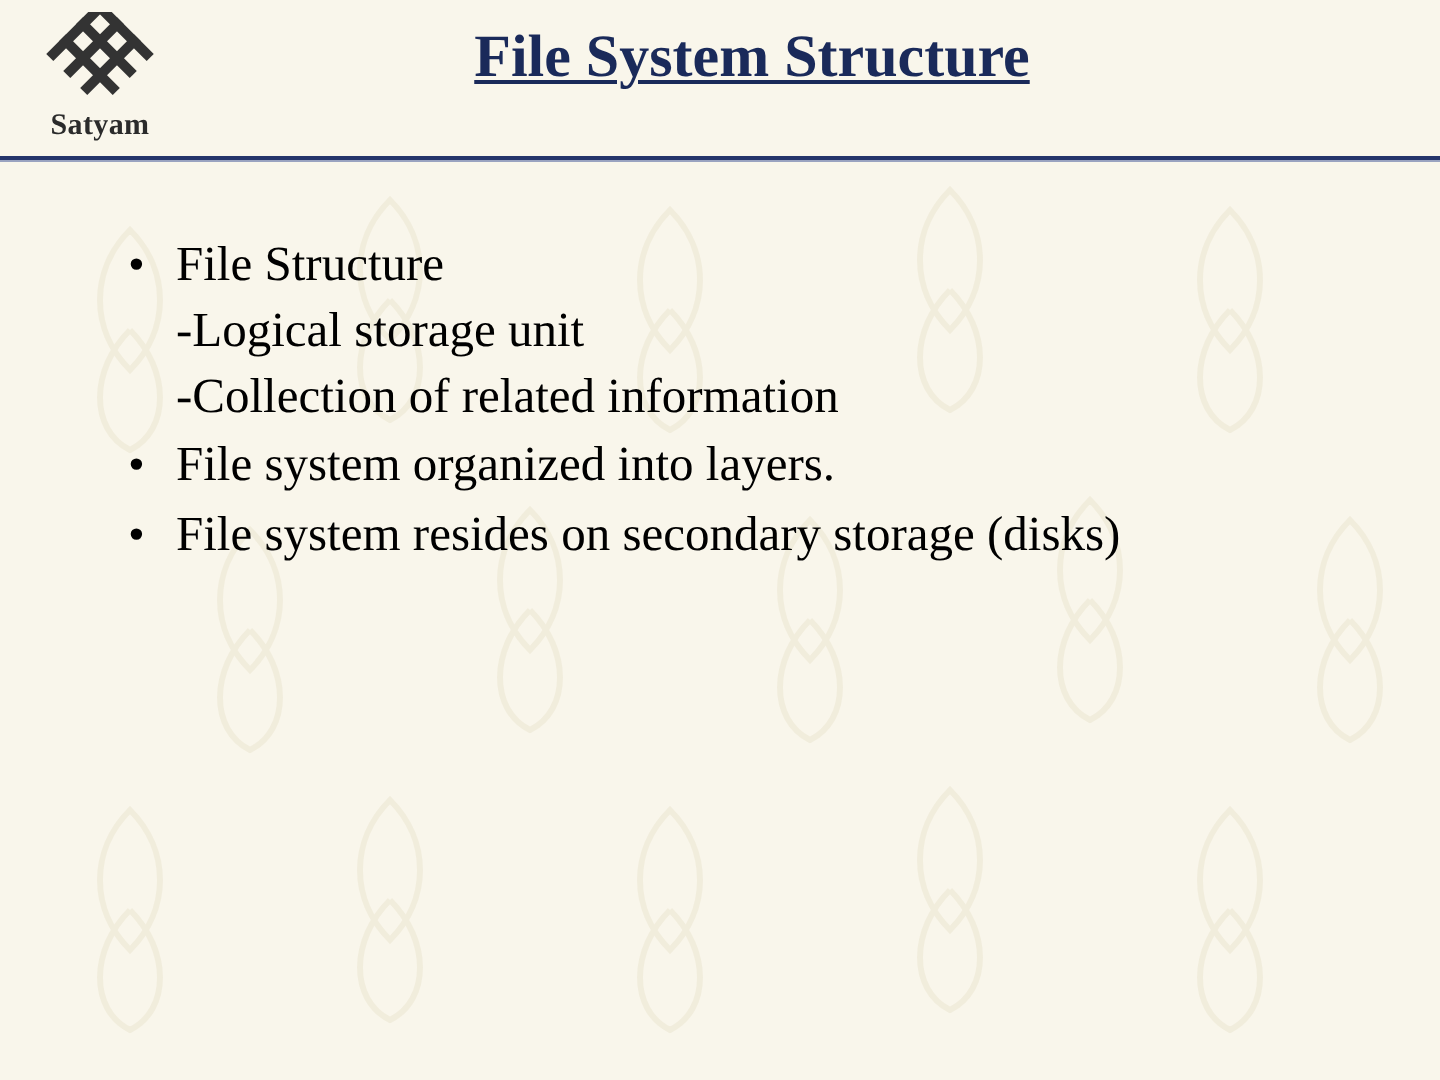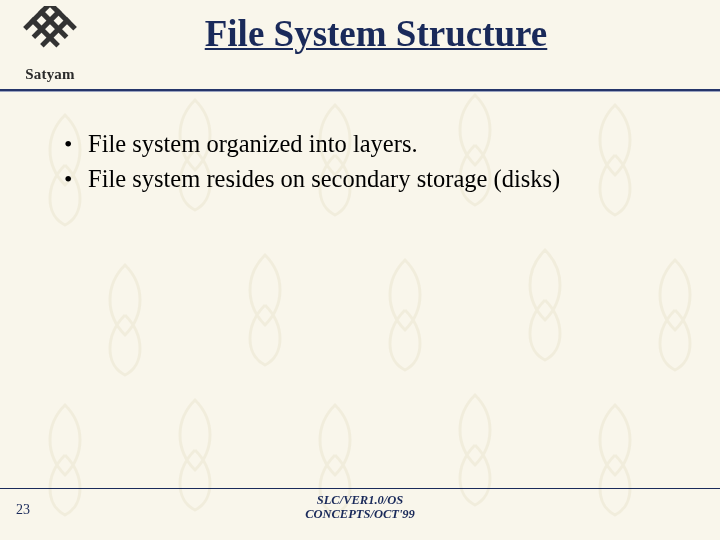--- a/index.html
+++ b/index.html
@@ -35,30 +35,30 @@
     width: 84px;
     text-align: center;
   }
   .logo-block svg { display: block; margin: 0 auto; }
   .logo-text {
     font-family: Georgia, "Times New Roman", serif;
     font-weight: bold;
     font-size: 15px;
     color: #2b2b2b;
     letter-spacing: 0.2px;
-    margin-top: 18px;
+    margin-top: 7px;
   }
   .title-wrap {
     flex: 1;
     text-align: center;
     padding-top: 6px;
     padding-right: 60px;
   }
   .title {
-    font-size: 37px;
+    font-size: 30px;
     font-weight: bold;
     color: #1a2a5a;
     text-decoration: underline;
     text-decoration-thickness: 1.5px;
     text-underline-offset: 2px;
   }
   .divider {
     height: 0;
     border-top: 2px solid #25356a;
     border-bottom: 1px solid #9aa3c0;
@@ -187,30 +187,27 @@
     <div class="title-wrap">
       <span class="title">File System Structure</span>
     </div>
   </div>
 
   <div class="divider"></div>
 
   <div class="body">
     <ul class="bullets">
       <li>
+        <span>File Structure</span>
+        <span class="sub">-Logical storage unit</span>
+        <span class="sub">-Collection of related information</span>
+      </li>
+      <li>
         <span>File system organized into layers.</span>
       </li>
       <li>
         <span>File system resides on secondary storage (disks)</span>
       </li>
     </ul>
   </div>
 
-  <div class="footer">
-    <div class="footer-rule"></div>
-    <div class="page-num">23</div>
-    <div class="footer-text">
-      <span>SLC/VER1.0/OS</span><br>
-      <span>CONCEPTS/OCT'99</span>
-    </div>
-  </div>
 
 </div>
 
 </body></html>

